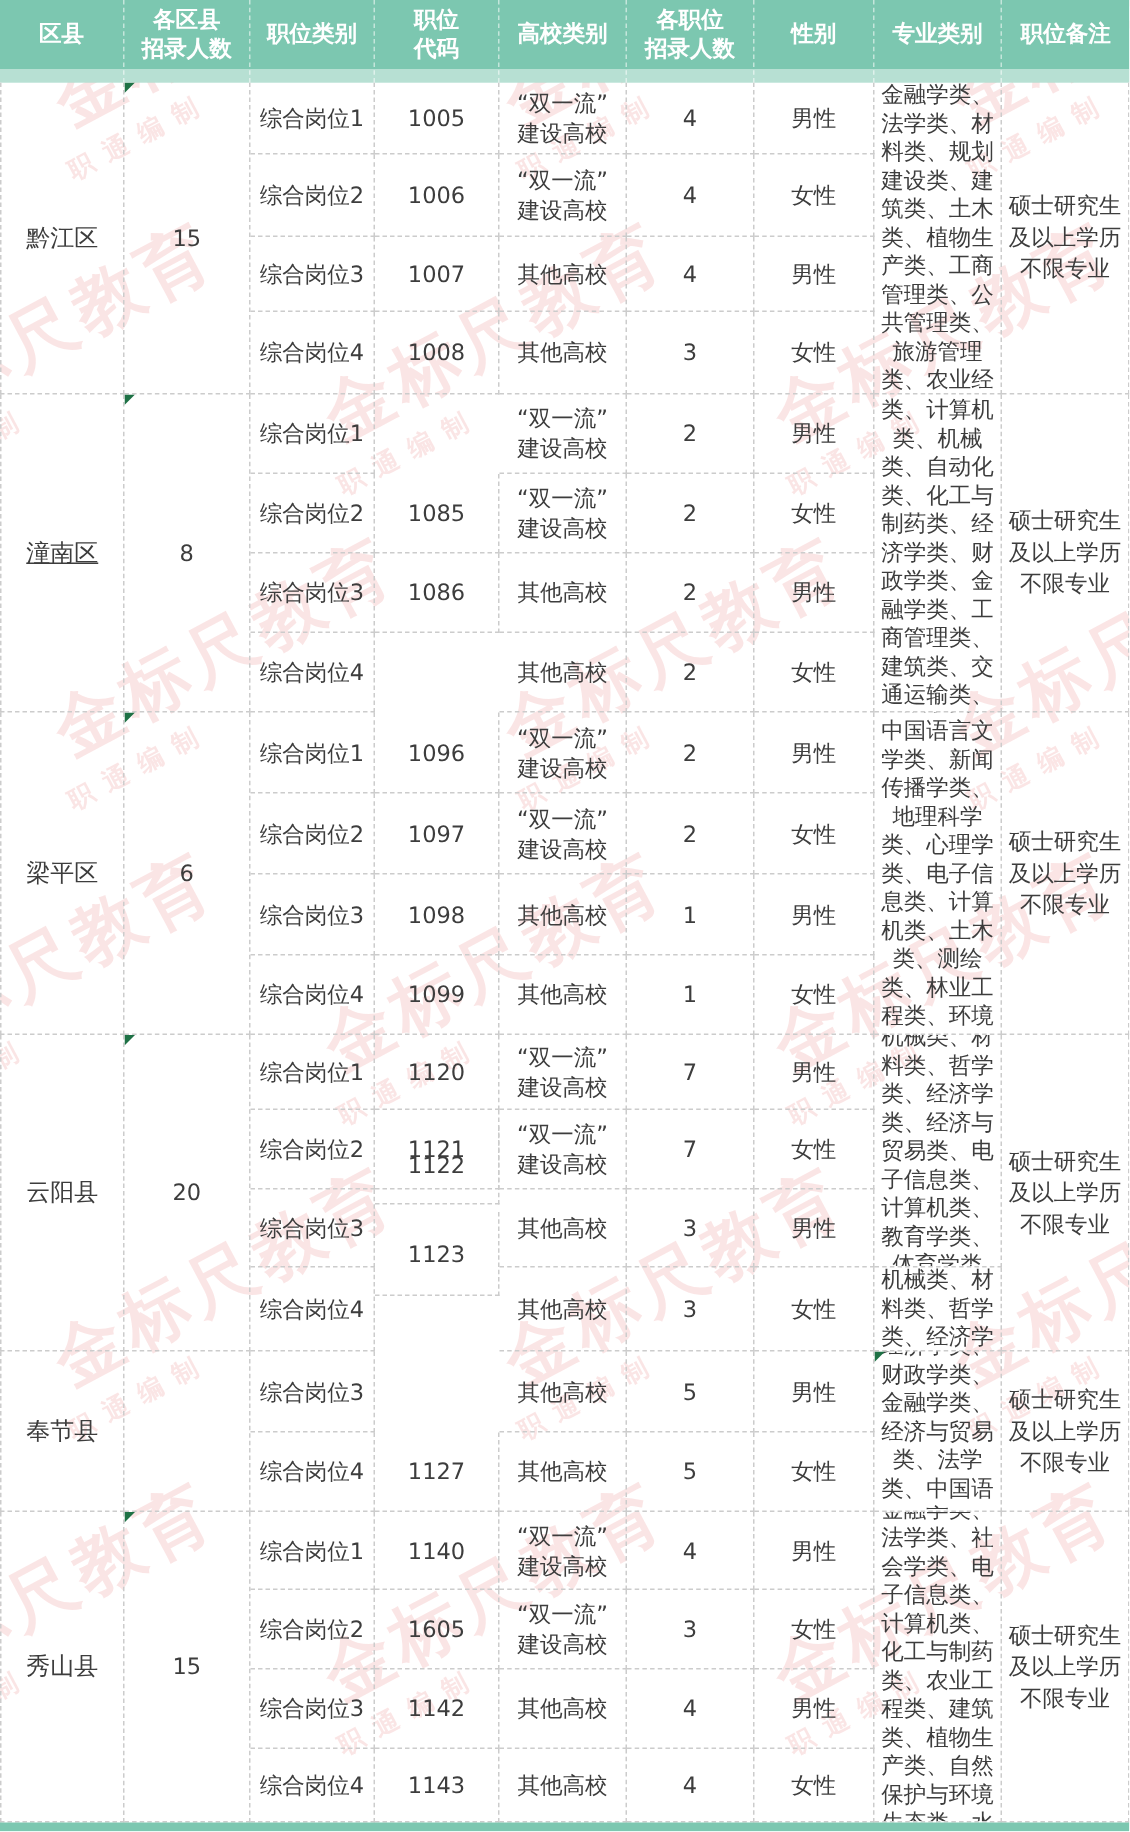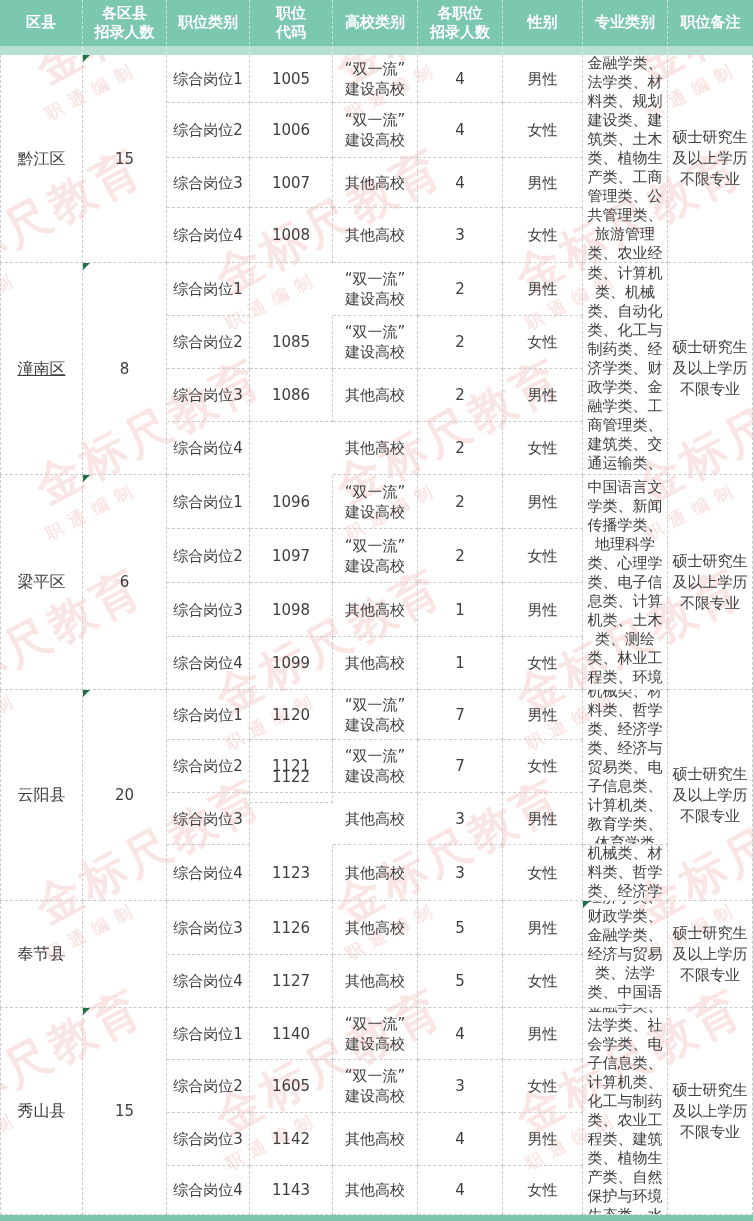--- a/index.html
+++ b/index.html
@@ -214,31 +214,30 @@
       <div class="cell pre" style="left: 333px; top: 740px; width: 85px; height: 53px;">“双一流”
 建设高校</div>
       <div class="cell" style="left: 418px; top: 740px; width: 85px; height: 53px;">7</div>
       <div class="cell" style="left: 503px; top: 740px; width: 80px; height: 53px;">女性</div>
       <div class="cell" style="left: 167px; top: 793px; width: 83px; height: 52px;">综合岗位3</div>
       <div class="cell" style="left: 250px; top: 751px; width: 83px; height: 52px;">1122</div>
       <div class="cell pre" style="left: 333px; top: 793px; width: 85px; height: 52px;">其他高校</div>
       <div class="cell" style="left: 418px; top: 793px; width: 85px; height: 52px;">3</div>
       <div class="cell" style="left: 503px; top: 793px; width: 80px; height: 52px;">男性</div>
       <div class="cell" style="left: 167px; top: 845px; width: 83px; height: 56px;">综合岗位4</div>
-      <div class="cell" style="left: 250px; top: 845px; width: 83px; height: 56px; text-align: right;">1123</div>
+      <div class="cell" style="left: 250px; top: 808px; width: 83px; height: 56px; text-align: right;">1123</div>
       <div class="cell pre" style="left: 333px; top: 845px; width: 85px; height: 56px;">其他高校</div>
       <div class="cell" style="left: 418px; top: 845px; width: 85px; height: 56px;">3</div>
       <div class="cell" style="left: 503px; top: 845px; width: 80px; height: 56px;">女性</div>
       <div class="cell major" style="left: 583px; top: 690px; width: 85px; height: 155px;">机械类、材料类、哲学类、经济学类、经济与贸易类、电子信息类、计算机类、教育学类、体育学类</div>
       <div class="cell major" style="left: 583px; top: 845px; width: 85px; height: 56px;">机械类、材料类、哲学类、经济学</div>
       <div class="cell note" style="left: 668px; top: 690px; width: 85px; height: 211px;">硕士研究生及以上学历不限专业</div>
       <div class="cell district" style="left: 0px; top: 901px; width: 83px; height: 107px;">奉节县</div>
       <div class="cell" style="left: 83px; top: 901px; width: 84px; height: 107px;"></div>
       <div class="cell" style="left: 167px; top: 901px; width: 83px; height: 54px;">综合岗位3</div>
-      <div class="cell" style="left: 250px; top: 901px; width: 83px; height: 54px;">1126</div>
       <div class="cell pre" style="left: 333px; top: 901px; width: 85px; height: 54px;">其他高校</div>
       <div class="cell" style="left: 418px; top: 901px; width: 85px; height: 54px;">5</div>
       <div class="cell" style="left: 503px; top: 901px; width: 80px; height: 54px;">男性</div>
       <div class="cell" style="left: 167px; top: 955px; width: 83px; height: 53px;">综合岗位4</div>
       <div class="cell" style="left: 250px; top: 955px; width: 83px; height: 53px;">1127</div>
       <div class="cell pre" style="left: 333px; top: 955px; width: 85px; height: 53px;">其他高校</div>
       <div class="cell" style="left: 418px; top: 955px; width: 85px; height: 53px;">5</div>
       <div class="cell" style="left: 503px; top: 955px; width: 80px; height: 53px;">女性</div>
       <div class="cell major" style="left: 583px; top: 901px; width: 85px; height: 107px;">经济学类、财政学类、金融学类、经济与贸易类、法学类、中国语言<div class="marker"></div></div>
       <div class="cell note" style="left: 668px; top: 901px; width: 85px; height: 107px;">硕士研究生及以上学历不限专业</div>

